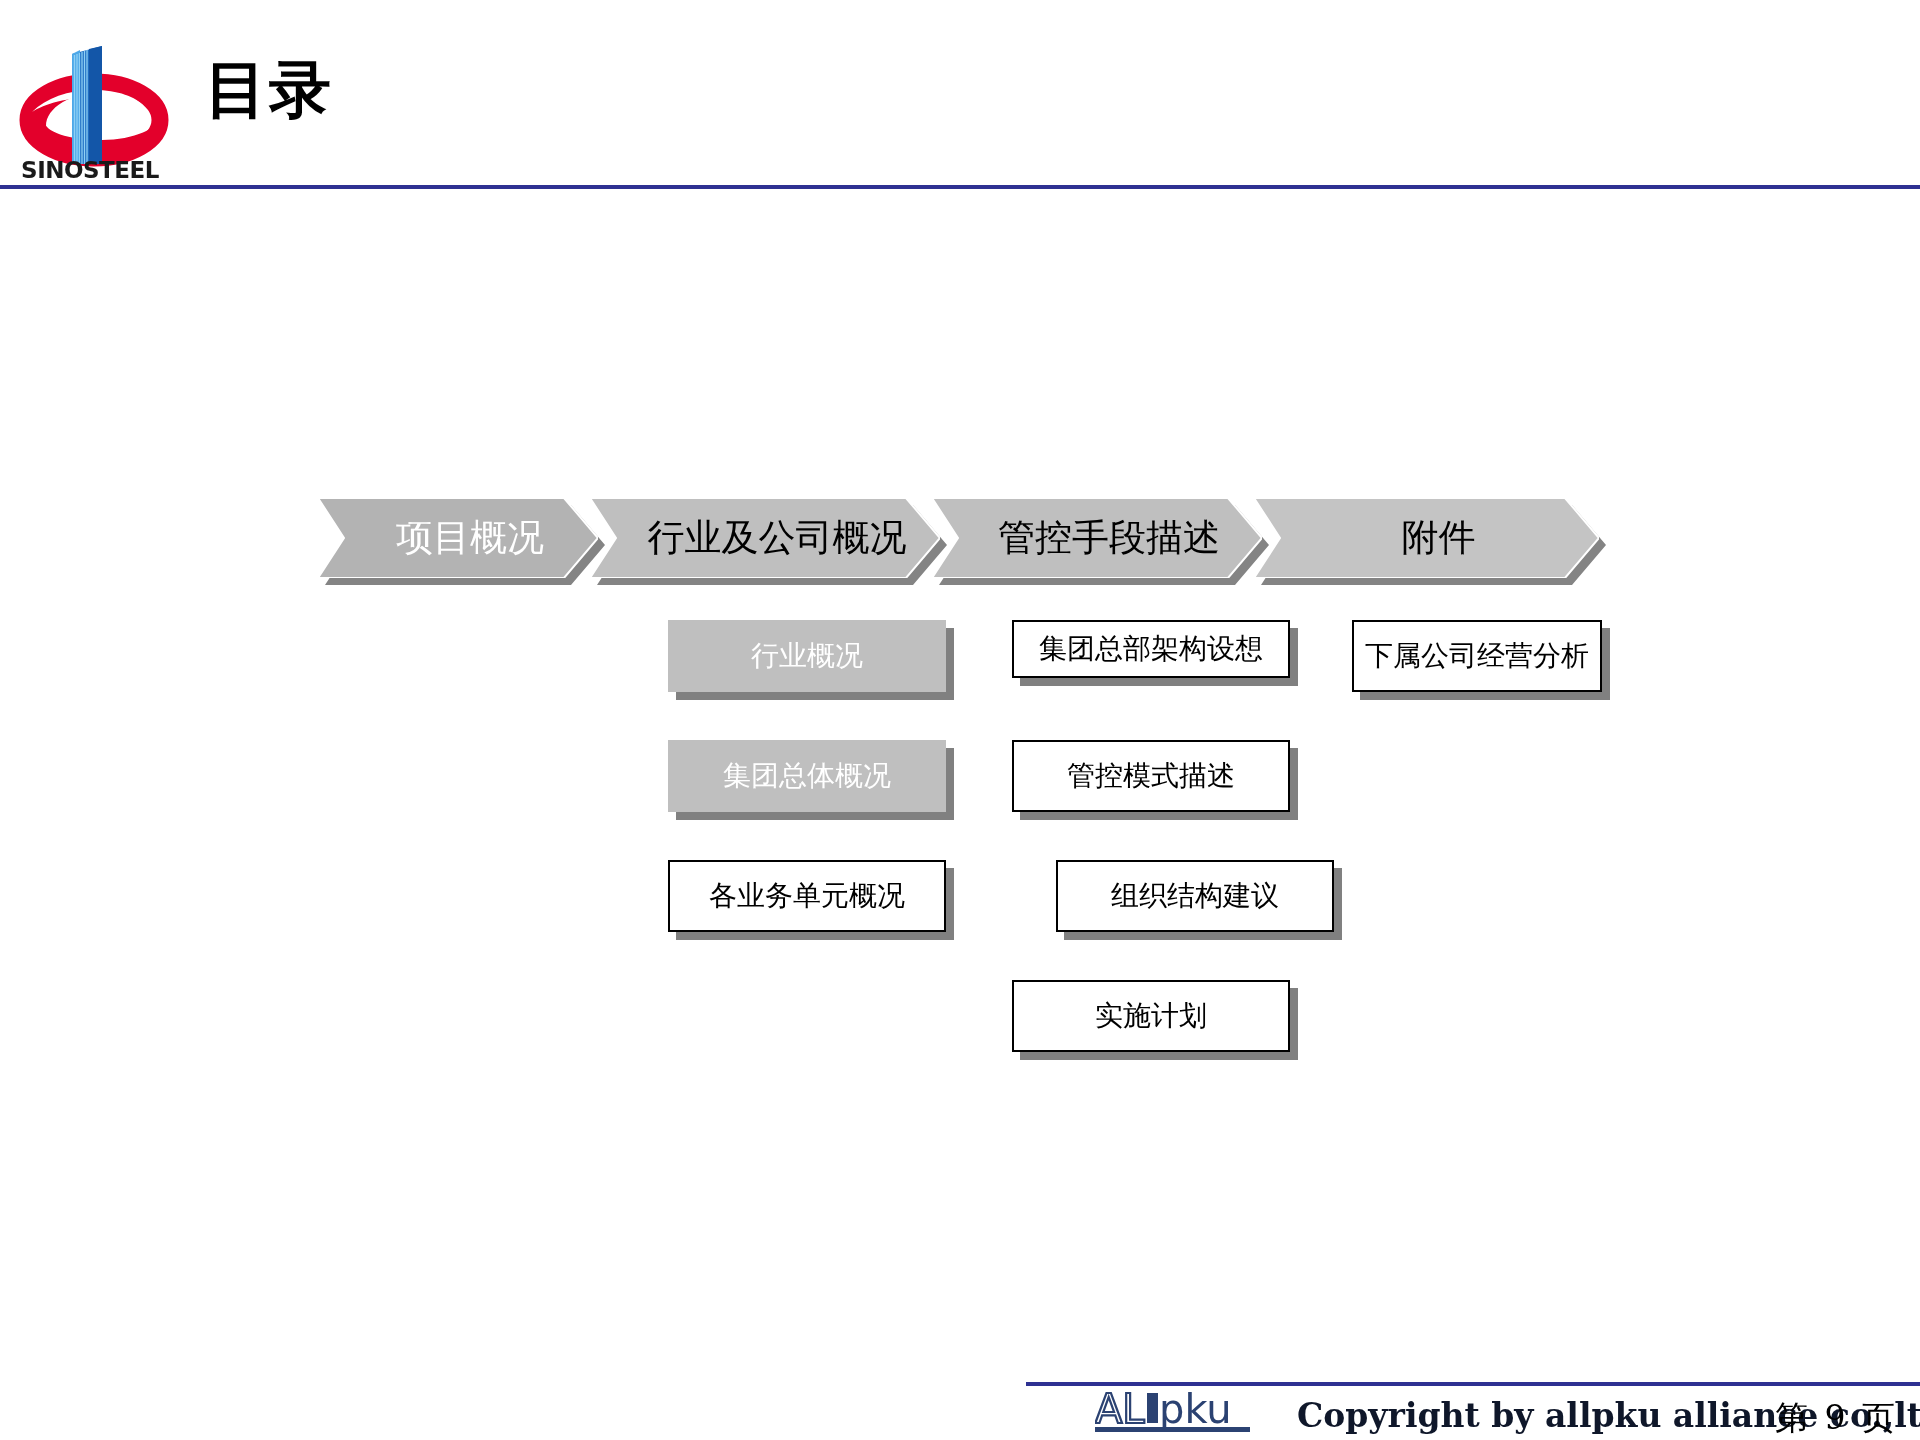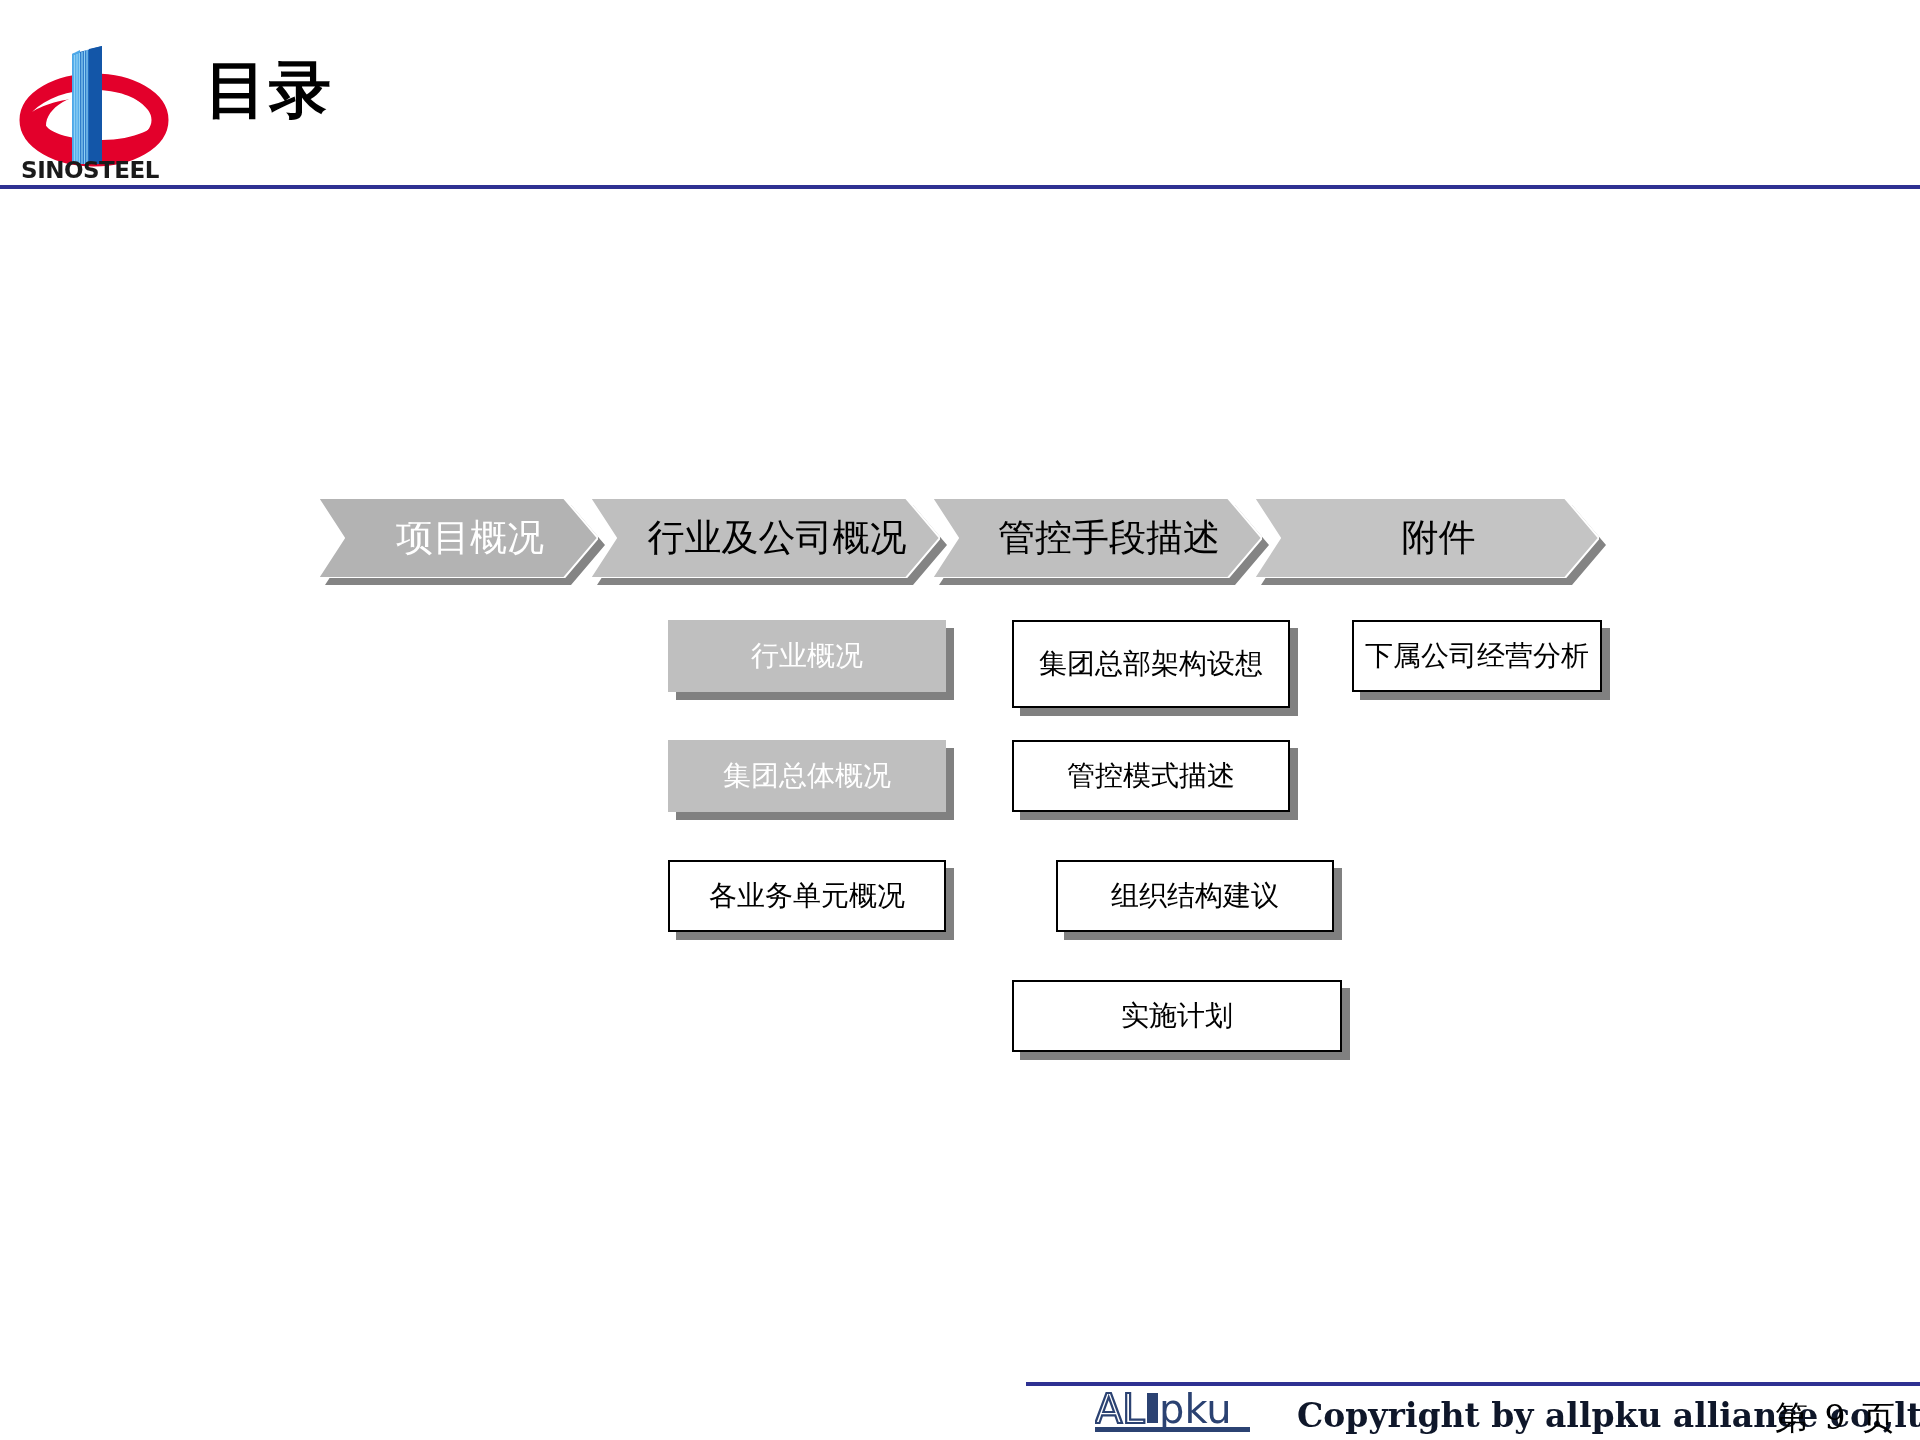--- a/index.html
+++ b/index.html
@@ -174,30 +174,30 @@
 <div id="boxes-layer">
     <div class="box gray" style="left: 668px; top: 620px; width: 278px; height: 72px;">
       <span>行业概况</span>
     </div>
     <div class="box gray" style="left: 668px; top: 740px; width: 278px; height: 72px;">
       <span>集团总体概况</span>
     </div>
     <div class="box white" style="left: 668px; top: 860px; width: 278px; height: 72px;">
       <span>各业务单元概况</span>
     </div>
-    <div class="box white" style="left: 1012px; top: 620px; width: 278px; height: 88px;">
+    <div class="box white" style="left: 1012px; top: 620px; width: 278px; height: 58px;">
       <span>集团总部架构设想</span>
     </div>
     <div class="box white" style="left: 1012px; top: 740px; width: 278px; height: 72px;">
       <span>管控模式描述</span>
     </div>
     <div class="box white" style="left: 1012px; top: 860px; width: 278px; height: 72px; margin-left: 44px;">
       <span>组织结构建议</span>
     </div>
-    <div class="box white" style="left: 1012px; top: 980px; width: 330px; height: 72px;">
+    <div class="box white" style="left: 1012px; top: 980px; width: 278px; height: 72px;">
       <span>实施计划</span>
     </div>
     <div class="box white" style="left: 1352px; top: 620px; width: 250px; height: 72px;">
       <span>下属公司经营分析</span>
     </div>
   </div>
 
 <div id="footer">
   <div id="footer-rule"></div>
   <div id="allpku-logo">

